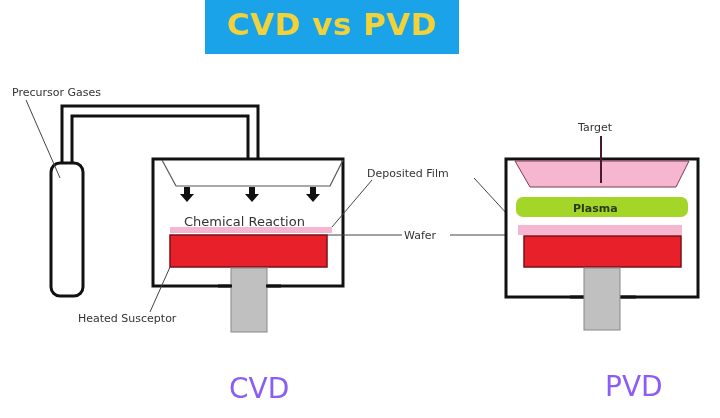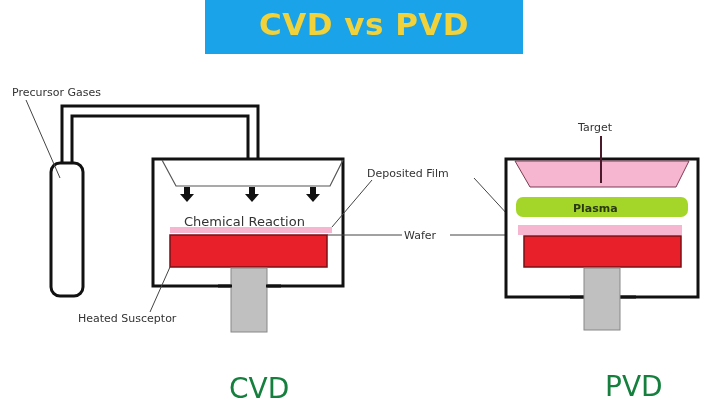--- a/index.html
+++ b/index.html
@@ -1,25 +1,25 @@
 <!DOCTYPE html>
 <html><head>
 <meta charset="utf-8">
 <style>
   html, body { margin: 0; padding: 0; background: #ffffff; }
   body { width: 720px; height: 418px; position: relative; overflow: hidden; font-family: "DejaVu Sans", sans-serif; }
   .title-banner {
-    position: absolute; left: 205px; top: 0; width: 318px; height: 54px;
+    position: absolute; left: 205px; top: 0; width: 254px; height: 54px;
     background: #1aa3e8; display: flex; align-items: center; justify-content: center;
   }
   .title-text { color: #f1d23a; font-family: "DejaVu Sans", sans-serif; font-weight: bold; font-size: 31px; letter-spacing: 0.5px; margin-top: -6px; }
   svg { position: absolute; left: 0; top: 0; }
   .lbl { font-family: "DejaVu Sans", sans-serif; font-size: 11px; fill: #333333; }
   .lbl-lg { font-family: "DejaVu Sans", sans-serif; font-size: 13px; fill: #333333; }
-  .caption { position: absolute; font-family: "DejaVu Sans", sans-serif; font-size: 28px; color: #15803d; }
+  .caption { position: absolute; font-family: "DejaVu Sans", sans-serif; font-size: 28px; color: #8b5cf6; }
 </style>
 </head>
 <body>
 
 <div class="title-banner">
   <span class="title-text">CVD vs PVD</span>
 </div>
 
 <svg width="720" height="418" viewBox="0 0 720 418">
 

